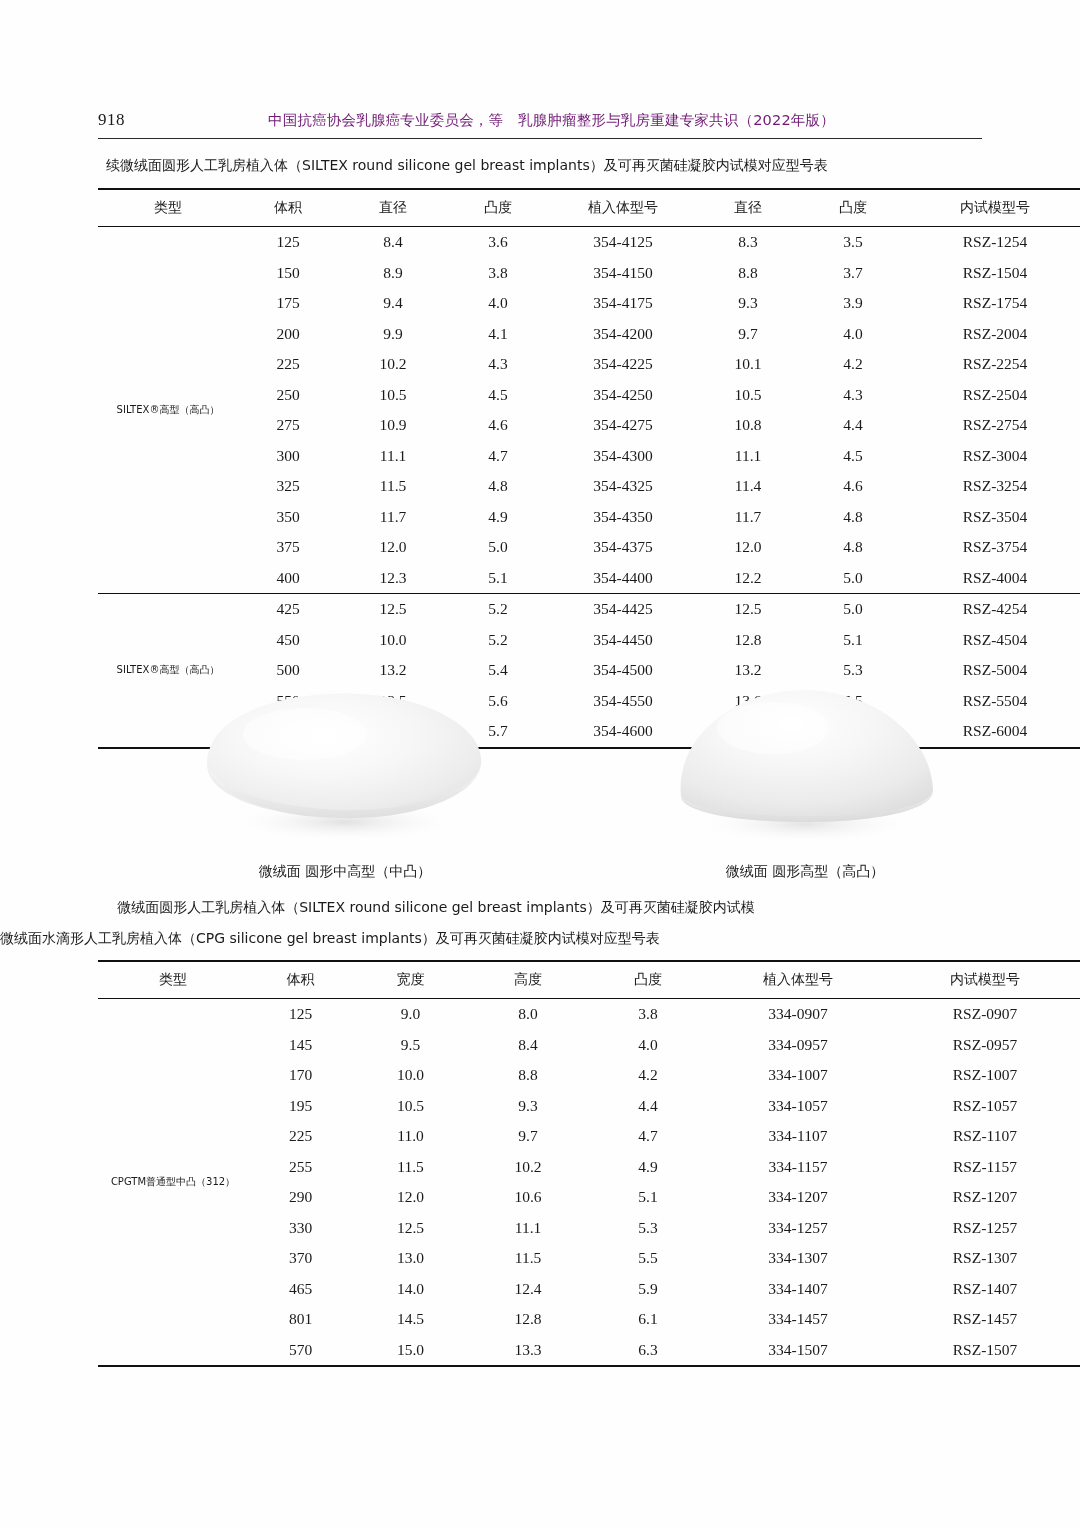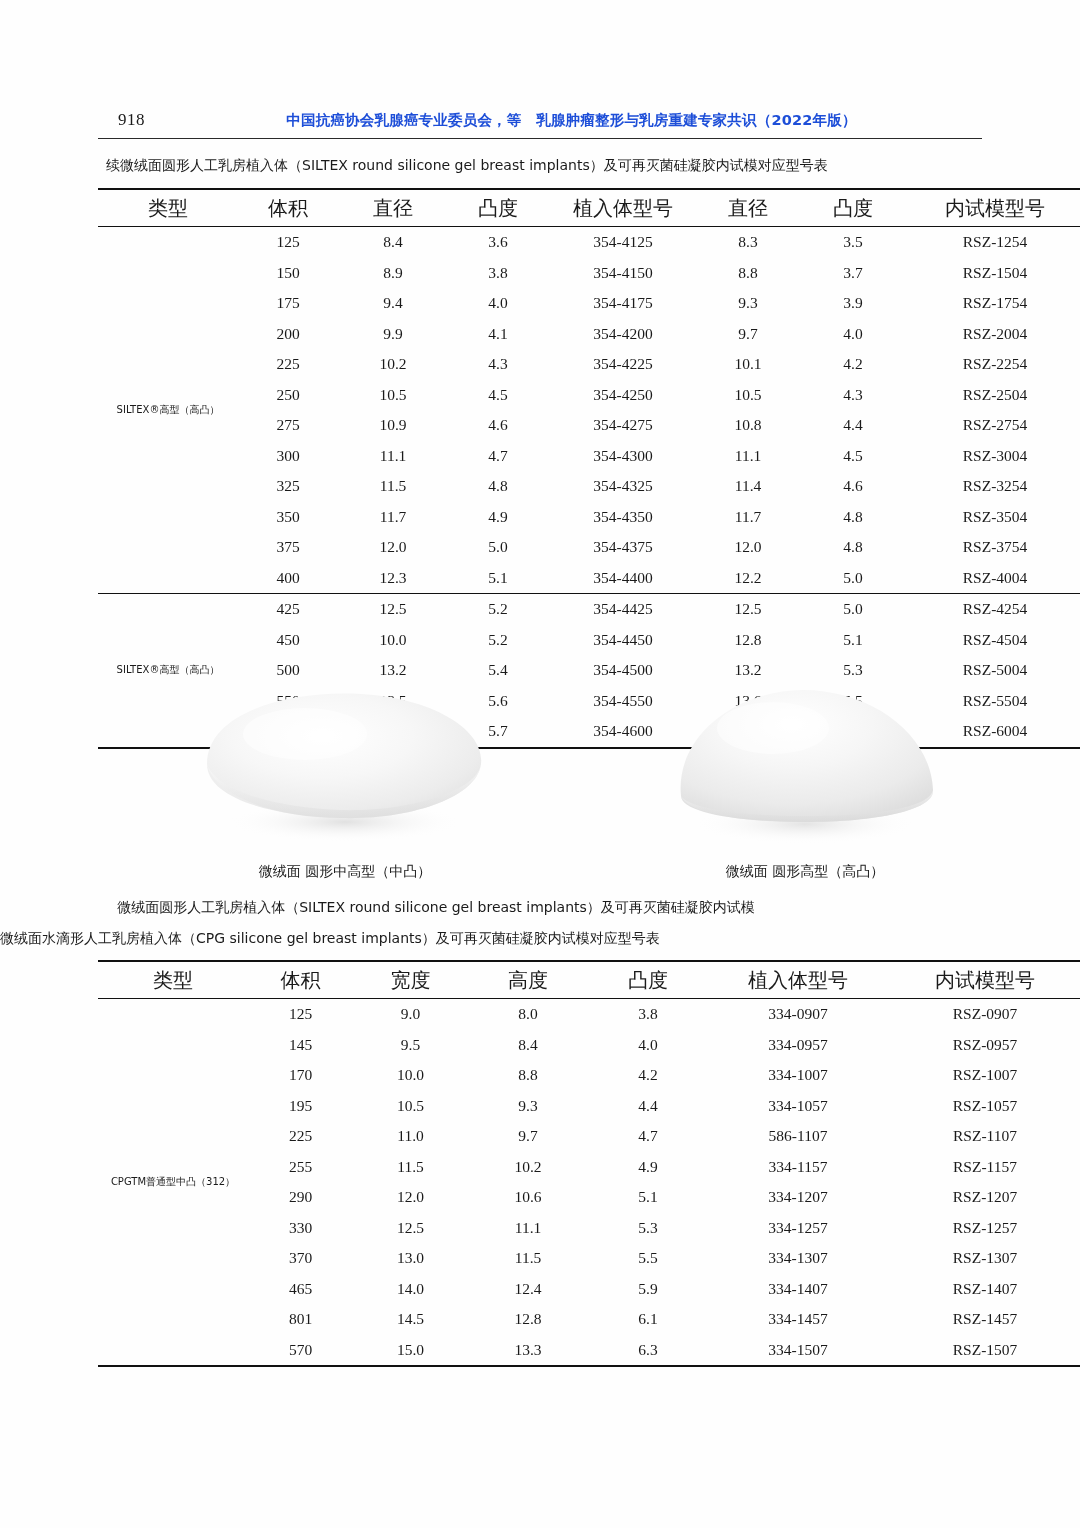--- a/index.html
+++ b/index.html
@@ -25,36 +25,34 @@
 
   
   .runhead {
     position: absolute;
     left: 98px;
     top: 110px;
     width: 884px;
     height: 26px;
     display: flex;
     align-items: baseline;
-    margin-left: 20px;
   }
   .runhead-page {
     font-size: 17px;
     letter-spacing: 0.5px;
     color: #1a1a1a;
   }
   .runhead-title {
     flex: 1;
     text-align: center;
     font-family: "DejaVu Sans", "Liberation Sans", sans-serif;
     font-size: 14.5px;
     letter-spacing: 0.2px;
-    color: #1d4ed8;
+    color: #701a75;
     padding-right: 4px;
-    font-weight: bold;
   }
   .runhead-rule {
     position: absolute;
     left: 98px;
     top: 138px;
     width: 884px;
     height: 1px;
     background: #2a2a2a;
   }
 
@@ -75,21 +73,21 @@
   }
   .datatable th, .datatable td {
     font-family: "Liberation Serif", "DejaVu Serif", serif;
     font-weight: normal;
     text-align: center;
     padding: 0;
     color: #1a1a1a;
   }
   .datatable th {
     font-family: "DejaVu Sans", "Liberation Sans", sans-serif;
-    font-size: 20px;
+    font-size: 14px;
     height: 36px;
     vertical-align: middle;
   }
   .datatable td {
     font-size: 15.5px;
     height: 30.5px;
     vertical-align: middle;
   }
   .rule-top   { border-top: 2.6px solid #111; }
   .rule-head  { border-bottom: 1.3px solid #111; }
@@ -416,21 +414,21 @@
           <td class="">9.3</td>
           <td class="">4.4</td>
           <td class="">334-1057</td>
           <td class="">RSZ-1057</td>
         </tr>
         <tr>
           <td class="">225</td>
           <td class="">11.0</td>
           <td class="">9.7</td>
           <td class="">4.7</td>
-          <td class="">586-1107</td>
+          <td class="">334-1107</td>
           <td class="">RSZ-1107</td>
         </tr>
         <tr>
           <td class="">255</td>
           <td class="">11.5</td>
           <td class="">10.2</td>
           <td class="">4.9</td>
           <td class="">334-1157</td>
           <td class="">RSZ-1157</td>
         </tr>

